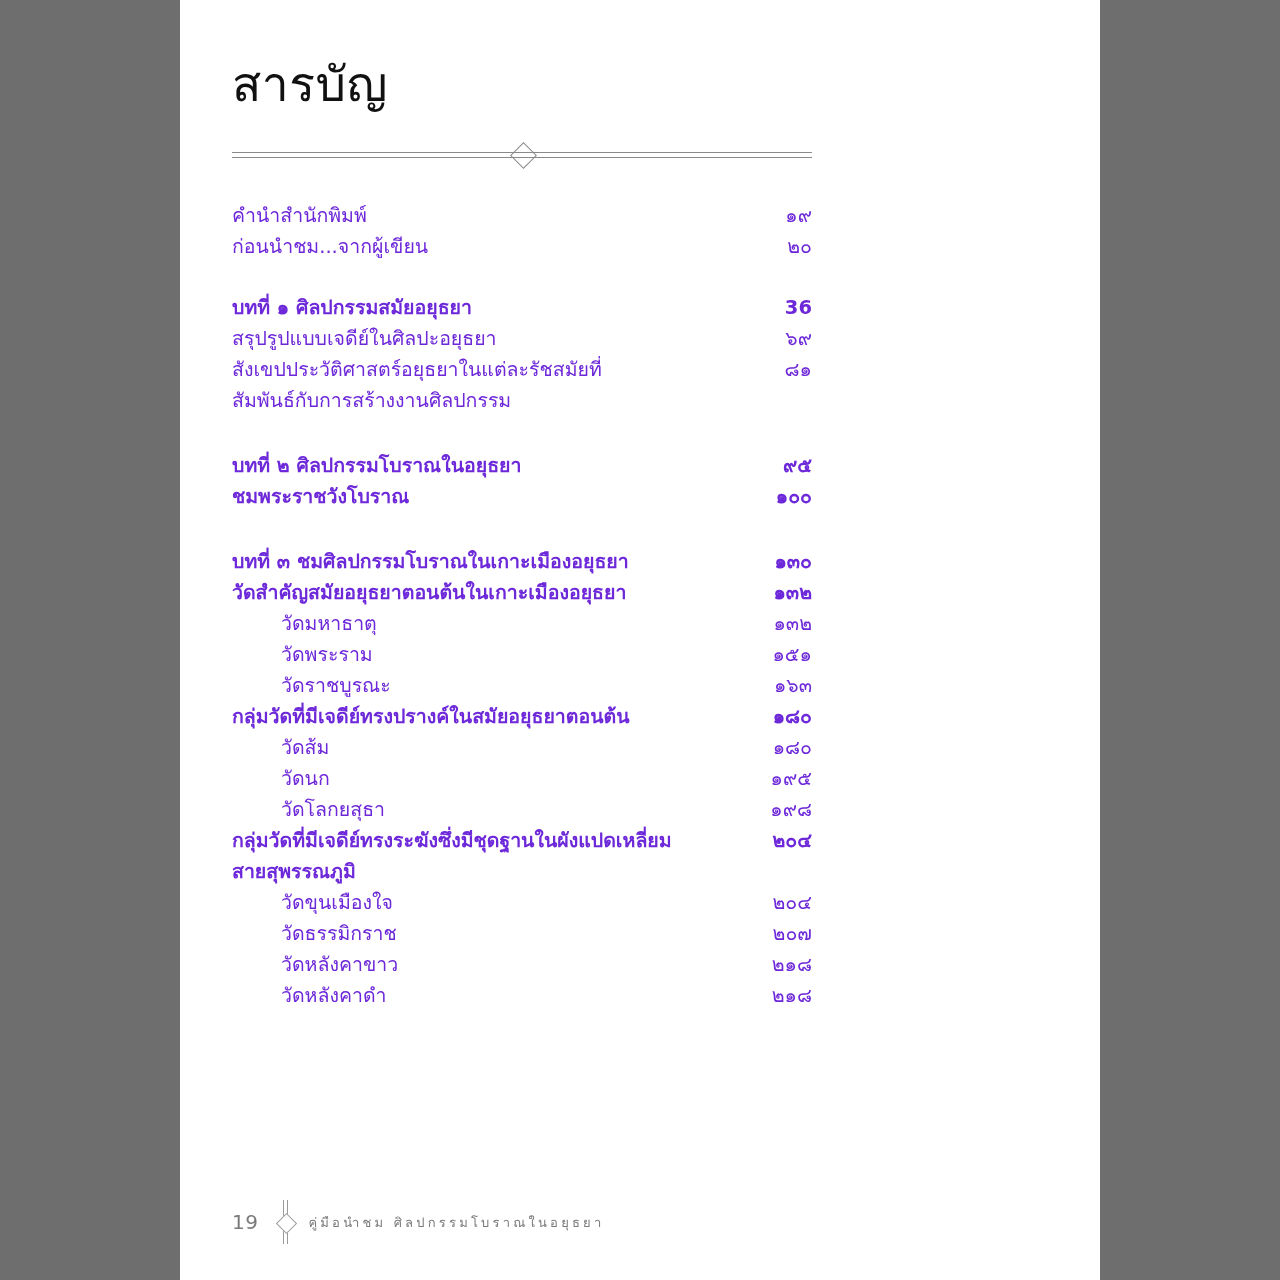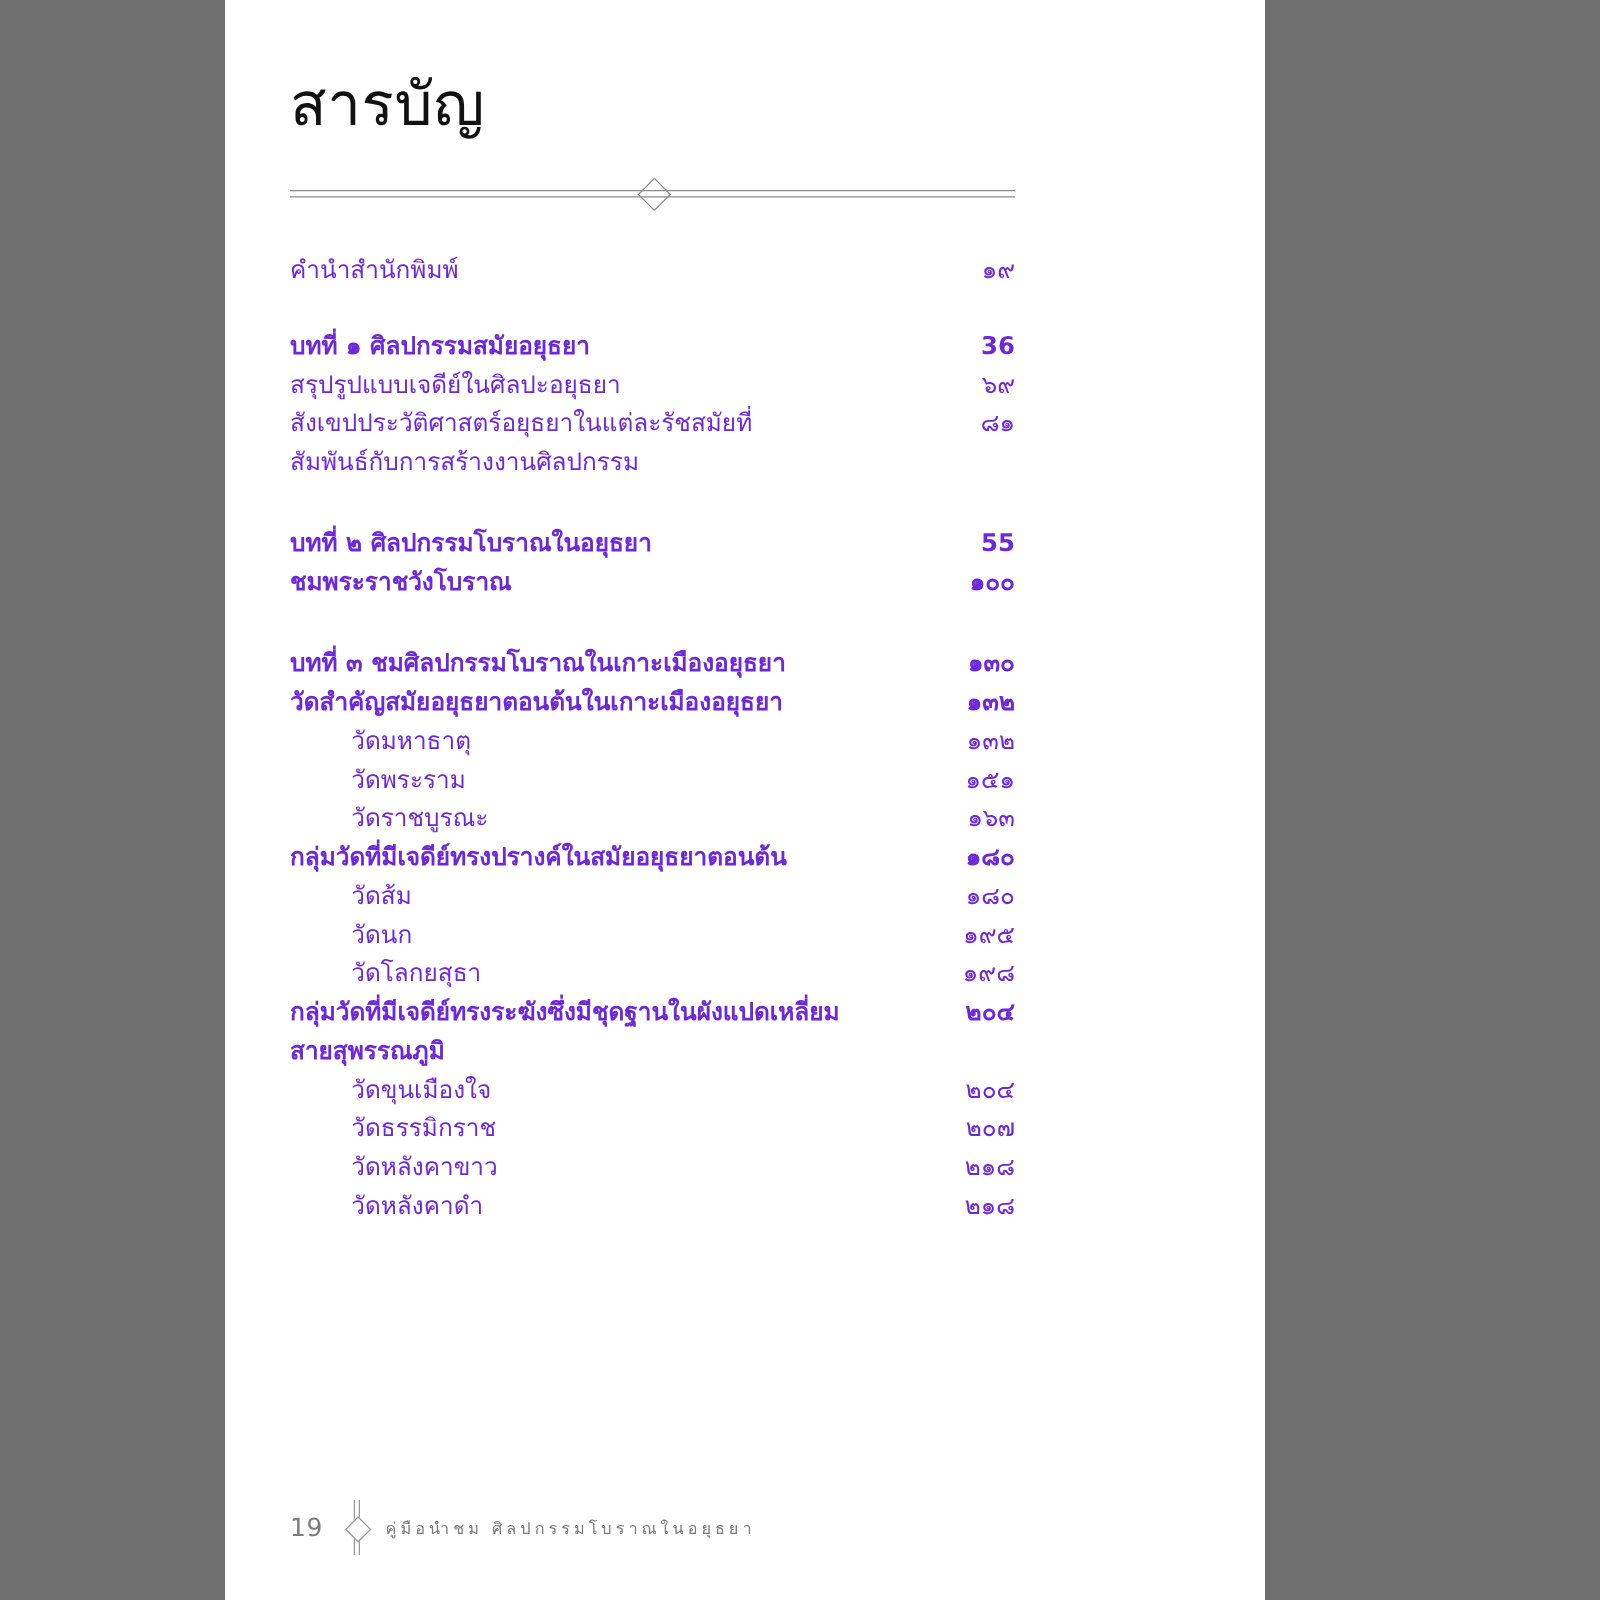--- a/index.html
+++ b/index.html
@@ -11,21 +11,21 @@
     height: 1280px;
     background: #6e6e6e;
     font-family: "DejaVu Sans", "Liberation Sans", sans-serif;
     overflow: hidden;
   }
 
   #page {
     position: absolute;
     left: 180px;
     top: 0;
-    width: 832px;
+    width: 920px;
     height: 1280px;
     background: #ffffff;
   }
 
   
   .toc-title {
     position: absolute;
     left: 52px;
     top: 58px;
     font-family: "DejaVu Serif", "Liberation Serif", serif;
@@ -160,38 +160,42 @@
     <div class="rule r1"></div>
     <div class="rule r2"></div>
     <div class="diamond"></div>
   </div>
 
   <div class="toc-body" id="toc-body">
       <div class="row lvl1">
         <span class="label">คำนำสำนักพิมพ์</span>
         <span class="pageno">๑๙</span>
       </div>
+      <div class="row lvl1">
+        <span class="label">ก่อนนำชม...จากผู้เขียน</span>
+        <span class="pageno">๒๐</span>
+      </div>
       <div class="gap-md"></div>
       <div class="row lvl1 bold">
         <span class="label">บทที่ ๑ ศิลปกรรมสมัยอยุธยา</span>
         <span class="pageno">36</span>
       </div>
       <div class="row lvl1">
         <span class="label">สรุปรูปแบบเจดีย์ในศิลปะอยุธยา</span>
         <span class="pageno">๖๙</span>
       </div>
       <div class="row lvl1">
         <span class="label">สังเขปประวัติศาสตร์อยุธยาในแต่ละรัชสมัยที่
 สัมพันธ์กับการสร้างงานศิลปกรรม</span>
         <span class="pageno">๘๑</span>
       </div>
       <div class="gap-lg"></div>
       <div class="row lvl1 bold">
         <span class="label">บทที่ ๒ ศิลปกรรมโบราณในอยุธยา</span>
-        <span class="pageno">55</span>
+        <span class="pageno">๙๕</span>
       </div>
       <div class="row lvl1 bold">
         <span class="label">ชมพระราชวังโบราณ</span>
         <span class="pageno">๑๐๐</span>
       </div>
       <div class="gap-lg"></div>
       <div class="row lvl1 bold">
         <span class="label">บทที่ ๓ ชมศิลปกรรมโบราณในเกาะเมืองอยุธยา</span>
         <span class="pageno">๑๓๐</span>
       </div>

